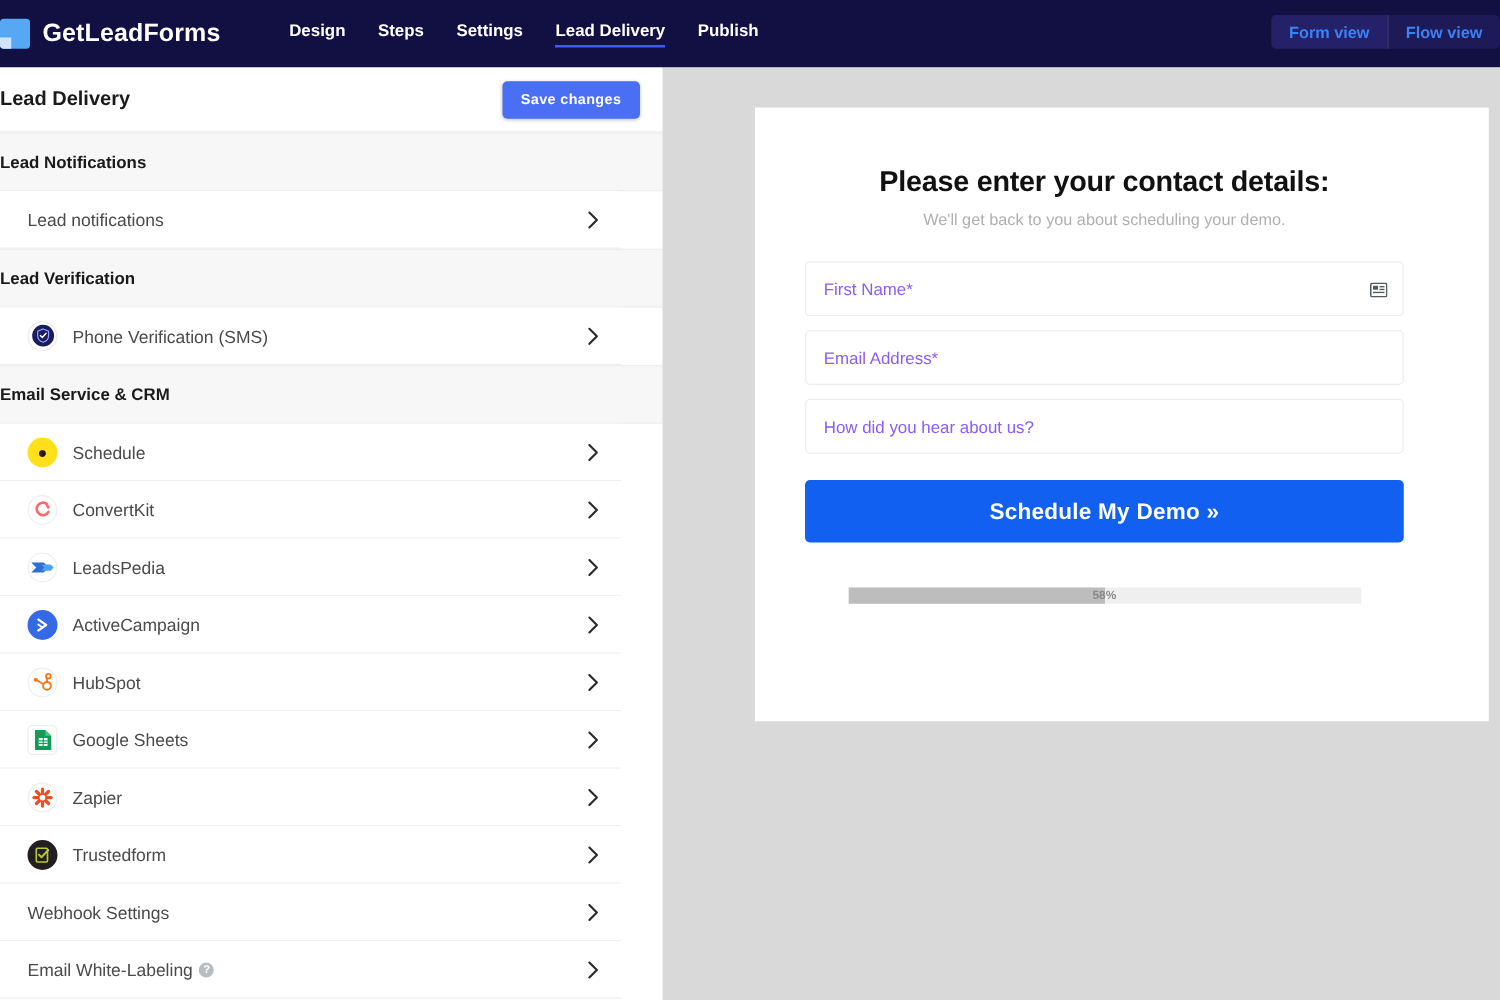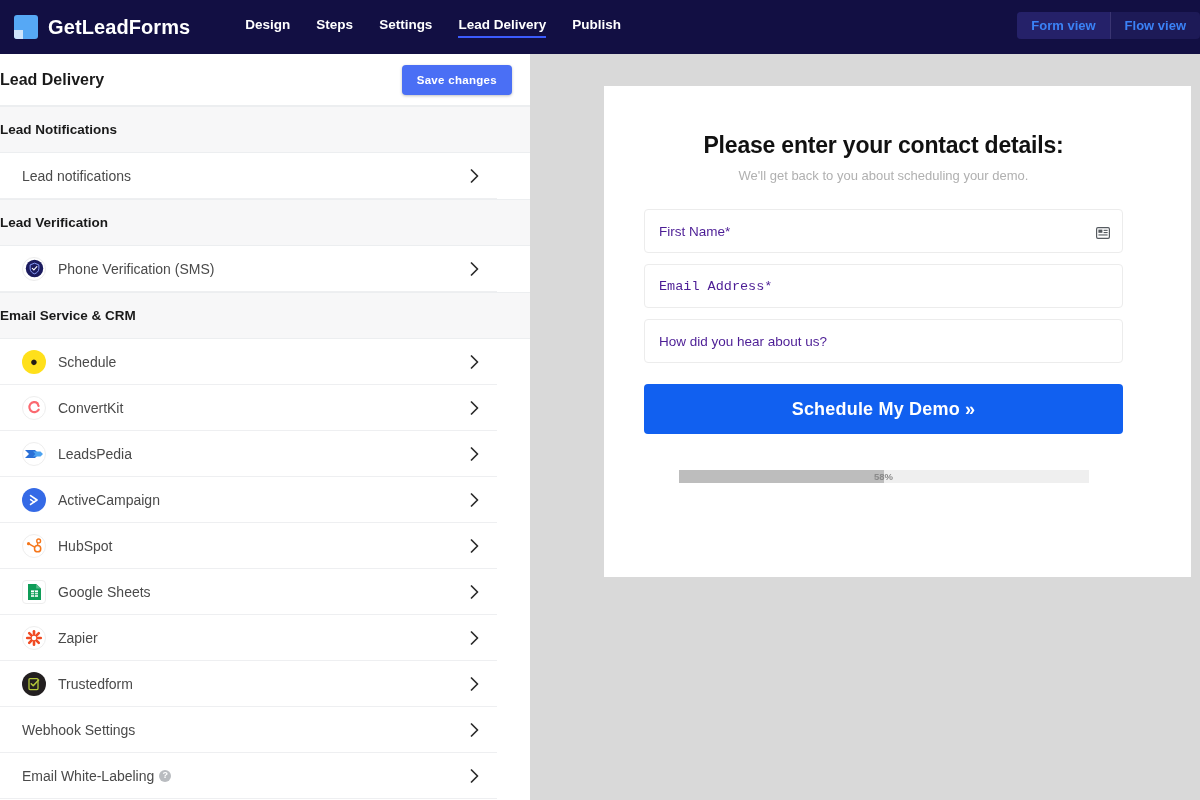--- a/index.html
+++ b/index.html
@@ -11,21 +11,21 @@
     -webkit-font-smoothing: antialiased;
   }
 
   
   .navbar {
     position: absolute; top: 0; left: 0;
     width: 1200px; height: 54px;
     background: #120f43;
     display: flex; align-items: center;
   }
-  .brand { display: flex; align-items: center; padding-left: 14px; }
+  .brand { display: flex; align-items: center; }
   .brand-logo {
     width: 24px; height: 24px; position: relative; margin-right: 10px;
   }
   .brand-logo .sq {
     position: absolute; inset: 0;
     background: #56a8f5;
     border-radius: 3px;
   }
   .brand-logo .notch {
     position: absolute; left: 0; bottom: 0;
@@ -159,21 +159,21 @@
     margin-top: 9px;
   }
   .field {
     position: relative;
     height: 44px; margin-top: 0;
     border: 1px solid #ececec; border-radius: 4px;
     display: flex; align-items: center;
     padding: 0 14px; background: #ffffff;
     cursor: text;
   }
-  .field .ph { font-size: 13.5px; color: #4c1d95; }
+  .field .ph { font-size: 13.5px; color: #8b5cf6; }
   .field-icon {
     position: absolute; right: 12px; top: 50%;
     transform: translateY(-50%);
     width: 14px; height: 12px; color: #666a6e;
   }
   .cta {
     margin-top: 21px;
     height: 50px; width: 100%;
     background: #1160f0; border: none; border-radius: 4px;
     color: #ffffff; font-size: 18px; font-weight: 700;
@@ -420,21 +420,21 @@
           <svg width="14" height="12" viewBox="0 0 14 12">
             <rect x="0.6" y="0.6" width="12.8" height="10.8" rx="1.3" fill="none" stroke="#555a5f" stroke-width="1.2"></rect>
             <rect x="2.4" y="2.6" width="4" height="3.2" fill="#555a5f"></rect>
             <rect x="7.6" y="2.8" width="4" height="1.1" fill="#555a5f"></rect>
             <rect x="7.6" y="5.0" width="4" height="1.1" fill="#555a5f"></rect>
             <rect x="2.4" y="7.4" width="9.2" height="1.1" fill="#555a5f"></rect>
           </svg>
         </span>
       </div>
 
-      <div class="field" style="margin-top:11px;font-family:Liberation Mono, monospace;">
+      <div class="field" style="margin-top:11px;">
         <span class="ph">Email Address*</span>
       </div>
 
       <div class="field" style="margin-top:11px;">
         <span class="ph">How did you hear about us?</span>
       </div>
 
       <button class="cta">Schedule My Demo »</button>
 
       <div class="progress-wrap">

